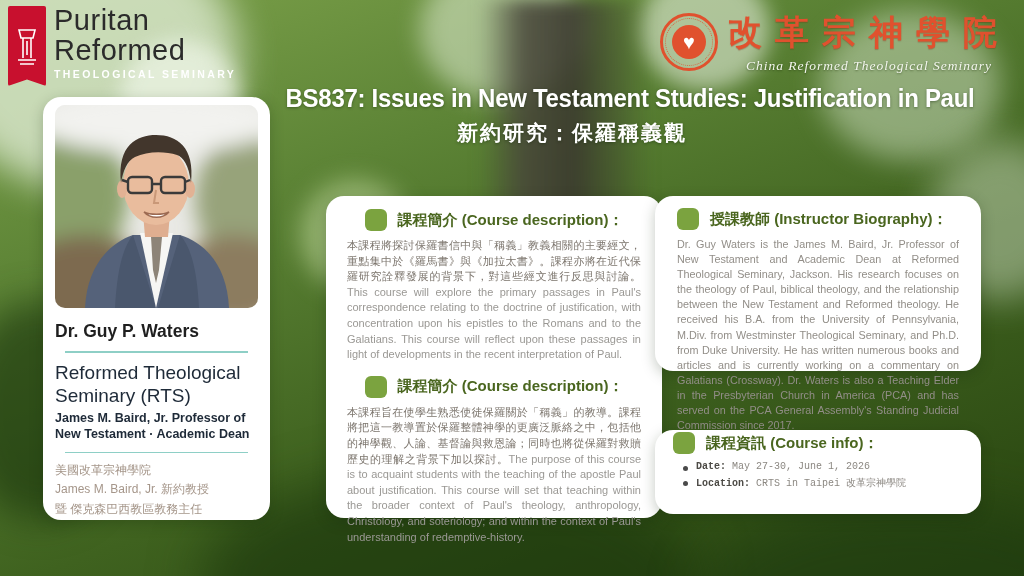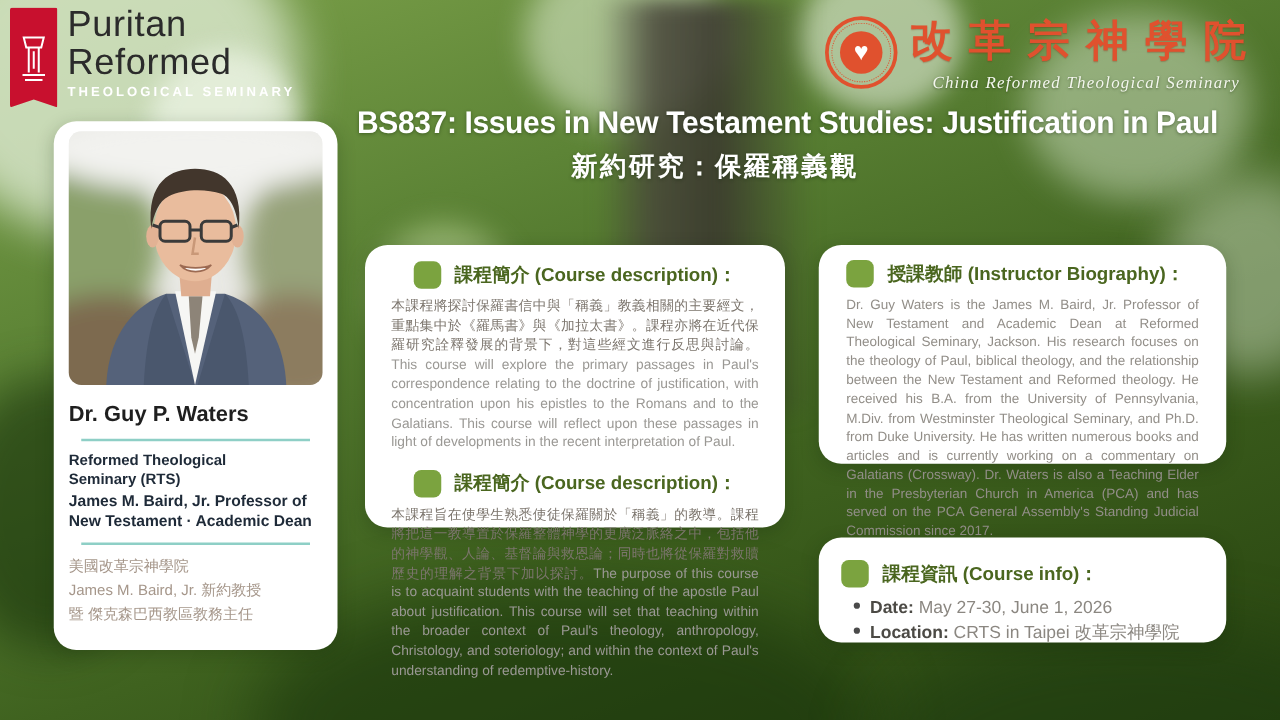--- a/index.html
+++ b/index.html
@@ -53,45 +53,45 @@
   
   .title-wrap{position:absolute;left:236px;top:84px;width:788px;text-align:center;color:#fff;}
   .title-en{font-size:25px;font-weight:700;letter-spacing:-.3px;transform:scaleX(.96);
     text-shadow:0 1px 3px rgba(20,40,10,.45);white-space:nowrap;}
   .title-zh{font-size:21px;font-weight:700;margin-top:6px;padding-right:116px;letter-spacing:2px;
     text-shadow:0 1px 3px rgba(20,40,10,.45);}
 
   
   .card{position:absolute;background:#fff;border-radius:18px;box-shadow:0 4px 14px rgba(20,40,10,.25);}
   .card-left{left:43px;top:97px;width:227px;height:423px;padding:8px 12px;text-align:left;}
-  .card-mid{left:292px;top:196px;width:336px;height:226px;padding:13px 21px;}
+  .card-mid{left:326px;top:196px;width:336px;height:322px;padding:13px 21px;}
   .card-bio{left:655px;top:196px;width:326px;height:175px;padding:12px 22px;}
-  .card-info{left:655px;top:430px;width:326px;height:84px;padding:18px 18px;}
+  .card-info{left:655px;top:430px;width:326px;height:84px;padding:2px 18px;}
 
   
   .portrait{width:203px;height:203px;border-radius:10px;overflow:hidden;margin:0 auto;display:block;}
   .person-name{font-size:17.5px;font-weight:700;color:#1f1f1f;margin-top:13px;}
   .divider{height:1.5px;background:#8ecfc6;margin:9px 10px 8px;}
-  .org{font-size:12px;font-weight:700;color:#1e2a38;line-height:1.25;}
+  .org{font-size:19px;font-weight:400;color:#1e2a38;line-height:1.25;}
   .role{font-size:12.5px;font-weight:700;color:#1e2a38;line-height:1.3;margin-top:2px;}
   .zh-block{font-size:12px;color:#a5968a;line-height:1.62;margin-top:7px;}
 
   
   .sec-head{display:flex;align-items:center;gap:11px;margin-bottom:7px;}
   .sec-head.centered{justify-content:center;}
   .sec-icon{width:22px;height:22px;background:#7ba33f;border-radius:6px;flex:0 0 auto;}
   .sec-title{font-size:15px;font-weight:700;color:#4a661f;white-space:nowrap;}
 
   .body-txt{font-size:11px;line-height:15.6px;text-align:justify;color:#98948e;}
   .body-txt .zh{color:#7c756d;}
   .body-txt .en{color:#9a9894;}
   .card-bio .body-txt{font-size:10.8px;line-height:15.1px;color:#928e88;}
 
   .info-list{margin:4px 0 0 10px;padding:0;list-style:none;}
-  .info-list li{font-size:14px;color:#8b8781;margin-bottom:4px;position:relative;padding-left:13px;}
+  .info-list li{font-size:10px;color:#8b8781;margin-bottom:4px;position:relative;padding-left:13px;font-family:Liberation Mono, monospace;}
   .info-list li::before{content:"";position:absolute;left:0;top:5px;width:5px;height:5px;border-radius:50%;background:#4a4a4a;}
   .info-label{font-weight:700;color:#4c4a45;}
 </style>
 </head>
 <body>
 
 <div class="stage">
 
   <div class="bg-blob b1"></div>
   <div class="bg-blob b2"></div>

